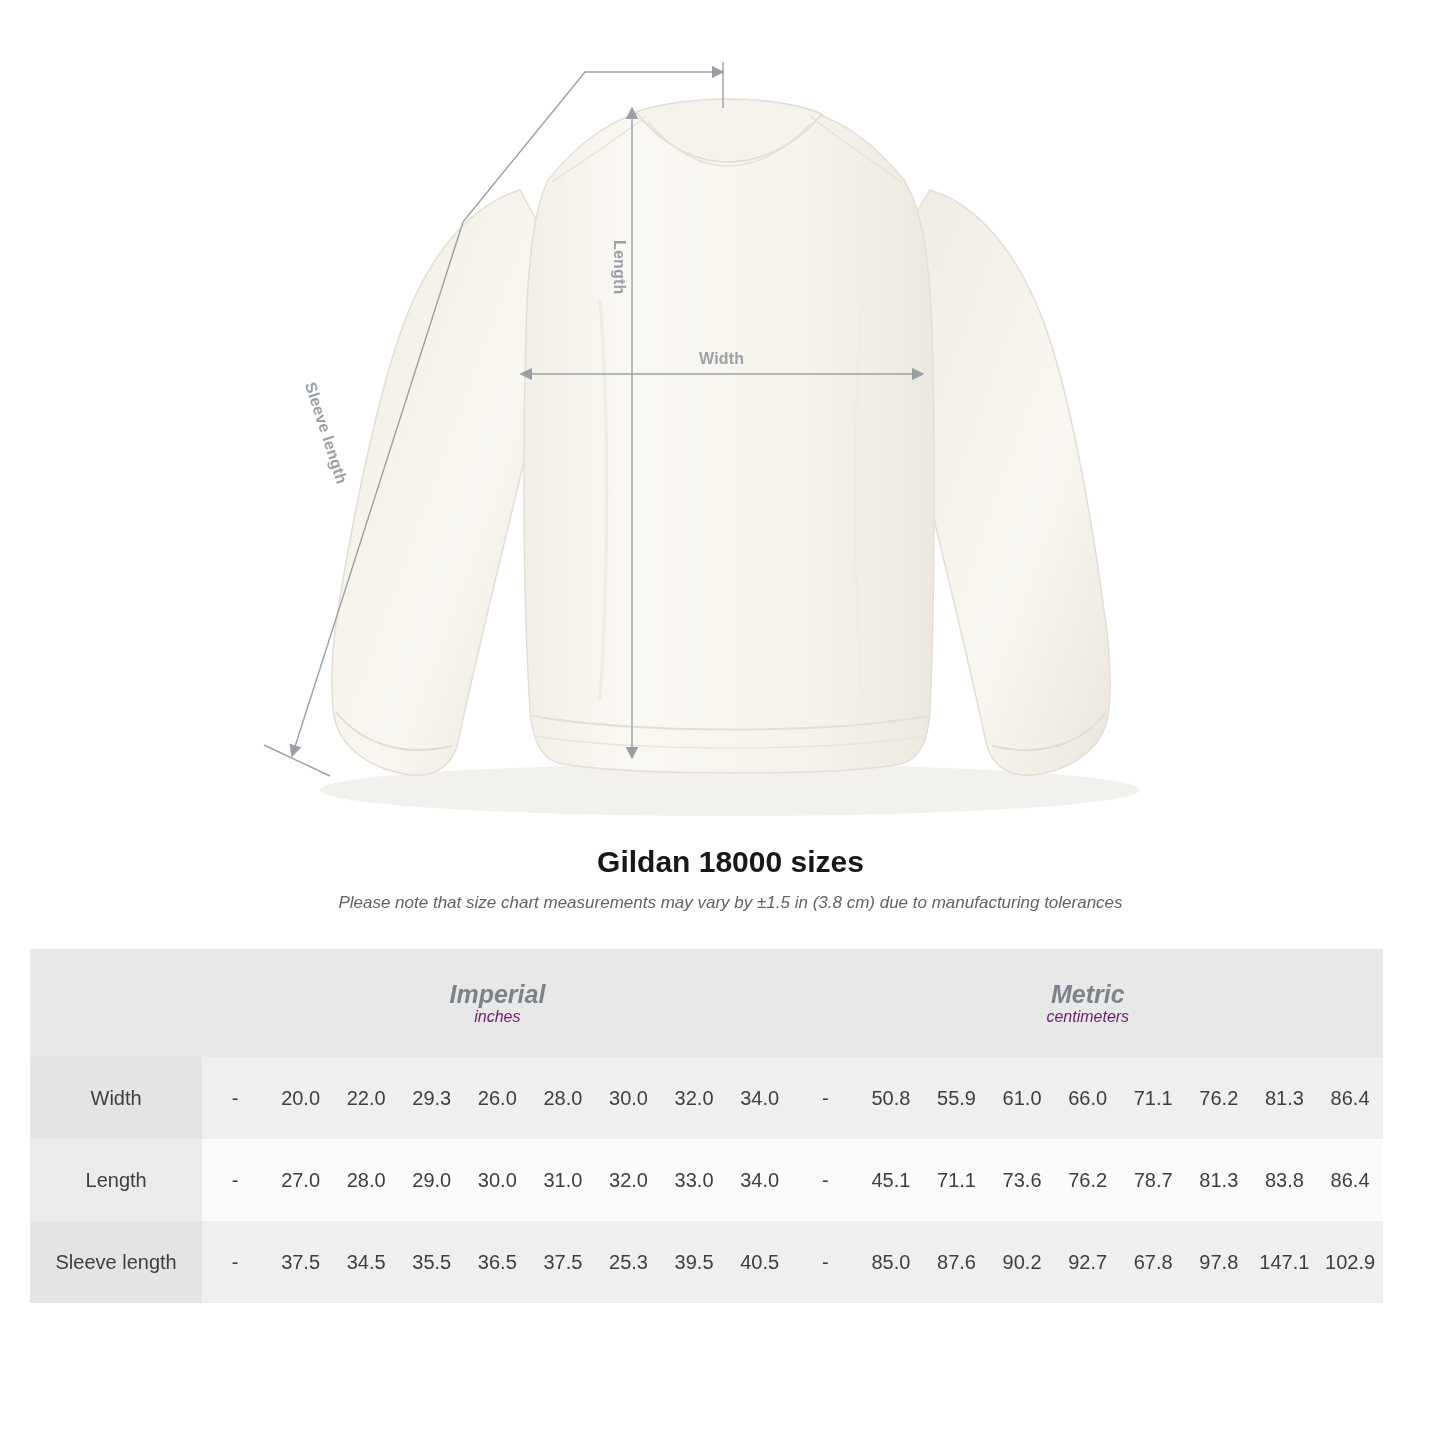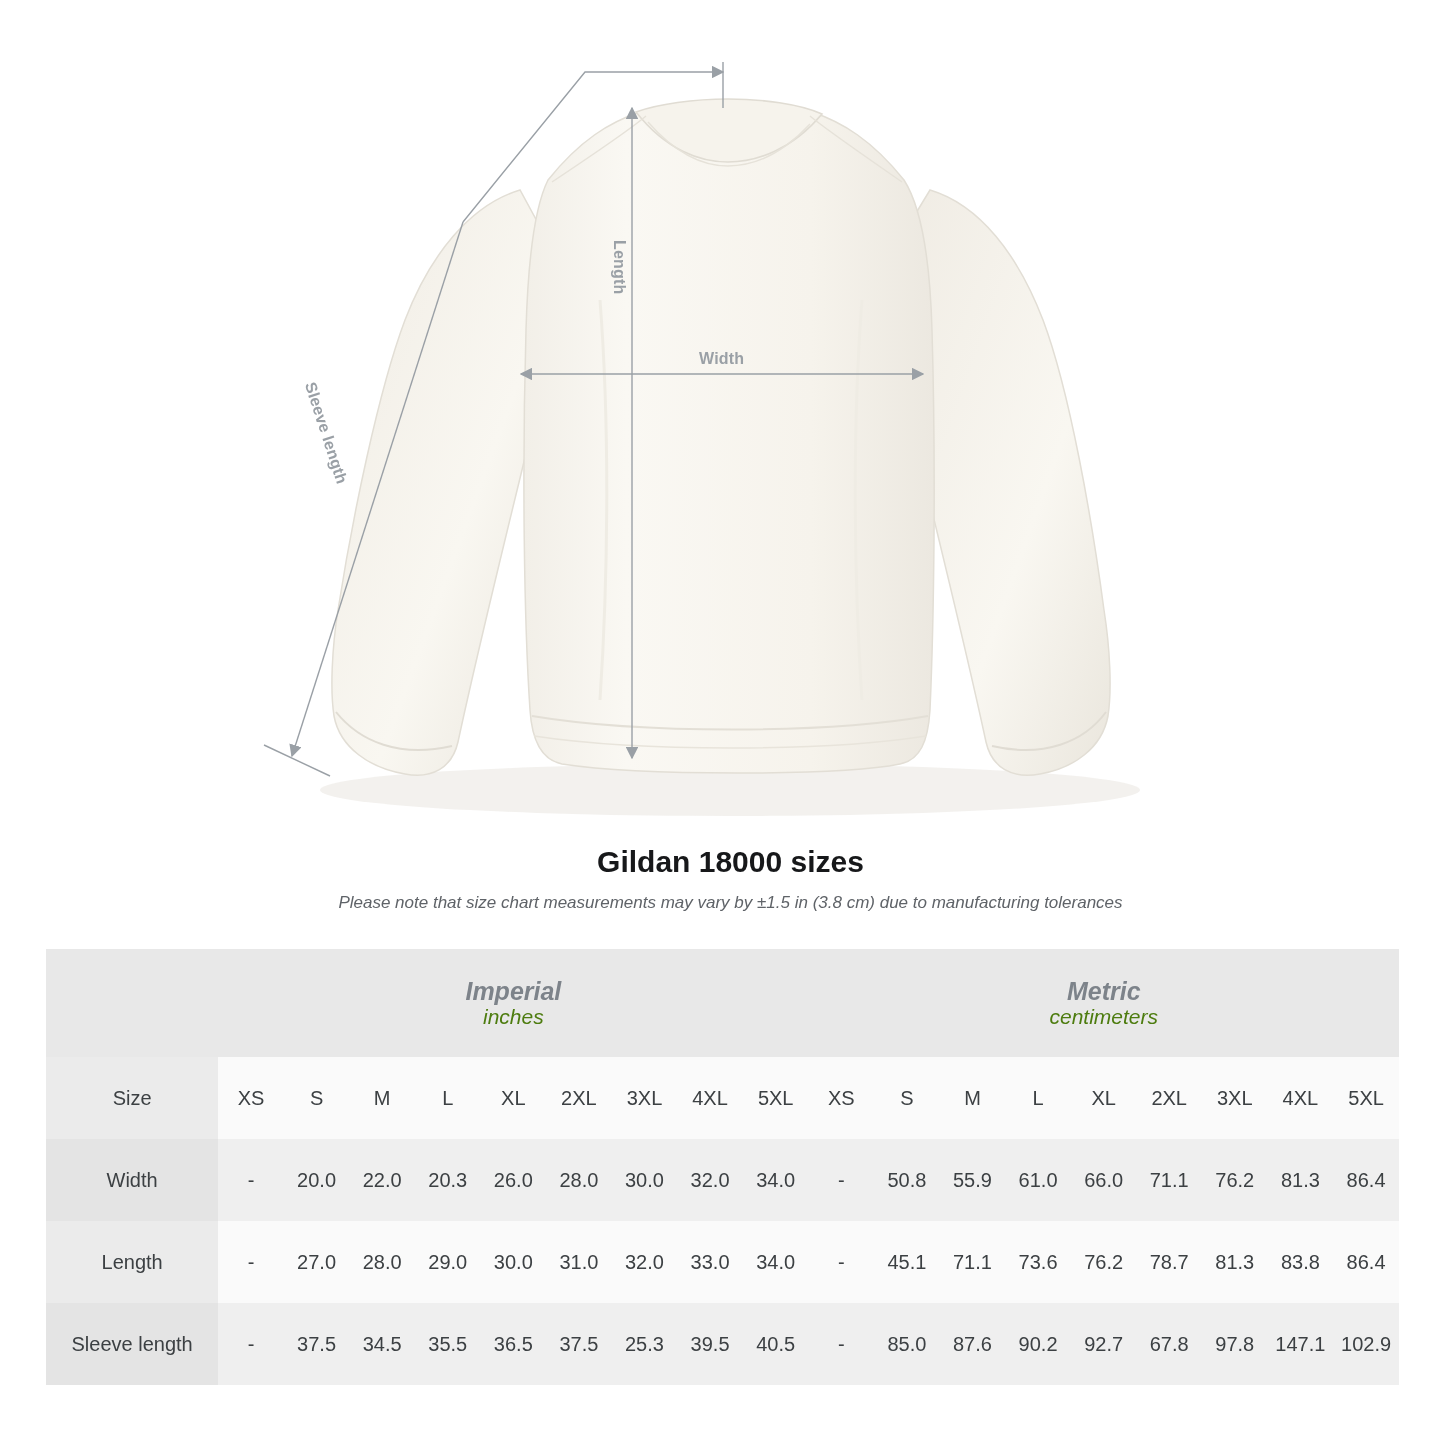--- a/index.html
+++ b/index.html
@@ -62,21 +62,21 @@
   #chart-note {
     font-size: 17px;
     font-style: italic;
     color: #5f6368;
     margin: 4px;
   }
 
   
   #size-table-wrap {
     position: absolute;
-    left: 46px; top: 949px;
+    left: 30px; top: 949px;
     width: 1353px;
   }
   table#size-table {
     width: 100%;
     border-collapse: collapse;
     table-layout: fixed;
   }
   table#size-table td, table#size-table th {
     text-align: center;
     vertical-align: middle;
@@ -90,23 +90,23 @@
     padding: 0;
   }
   .unit-name {
     font-size: 25px;
     font-style: italic;
     font-weight: bold;
     color: #7d838a;
     line-height: 1.15;
   }
   .unit-sub {
-    font-size: 21px;
+    font-size: 16px;
     font-style: italic;
-    color: #4d7c0f;
+    color: #701a75;
   }
   
   tr.size-row td {
     height: 82px;
     font-size: 20px;
     color: #3c4043;
     background: #ffffff;
   }
   tr.size-row td.first-col {
     background: #ebebeb;
@@ -248,48 +248,27 @@
           <td colspan="9">
             <div class="unit-name">Imperial</div>
             <div class="unit-sub">inches</div>
           </td>
           <td colspan="9">
             <div class="unit-name">Metric</div>
             <div class="unit-sub">centimeters</div>
           </td>
         </tr>
 
-        <tr class="size-row">
-          <td class="first-col">Size</td>
-          <td class="sz">XS</td>
-          <td class="sz">S</td>
-          <td class="sz">M</td>
-          <td class="sz">L</td>
-          <td class="sz">XL</td>
-          <td class="sz">2XL</td>
-          <td class="sz">3XL</td>
-          <td class="sz">4XL</td>
-          <td class="sz">5XL</td>
-          <td class="sz">XS</td>
-          <td class="sz">S</td>
-          <td class="sz">M</td>
-          <td class="sz">L</td>
-          <td class="sz">XL</td>
-          <td class="sz">2XL</td>
-          <td class="sz">3XL</td>
-          <td class="sz">4XL</td>
-          <td class="sz">5XL</td>
-        </tr>
 
         <tr class="data-row r-even">
           <td class="first-col">Width</td>
           <td class="val">-</td>
           <td class="val">20.0</td>
           <td class="val">22.0</td>
-          <td class="val">20.3</td>
+          <td class="val">29.3</td>
           <td class="val">26.0</td>
           <td class="val">28.0</td>
           <td class="val">30.0</td>
           <td class="val">32.0</td>
           <td class="val">34.0</td>
           <td class="val">-</td>
           <td class="val">50.8</td>
           <td class="val">55.9</td>
           <td class="val">61.0</td>
           <td class="val">66.0</td>

